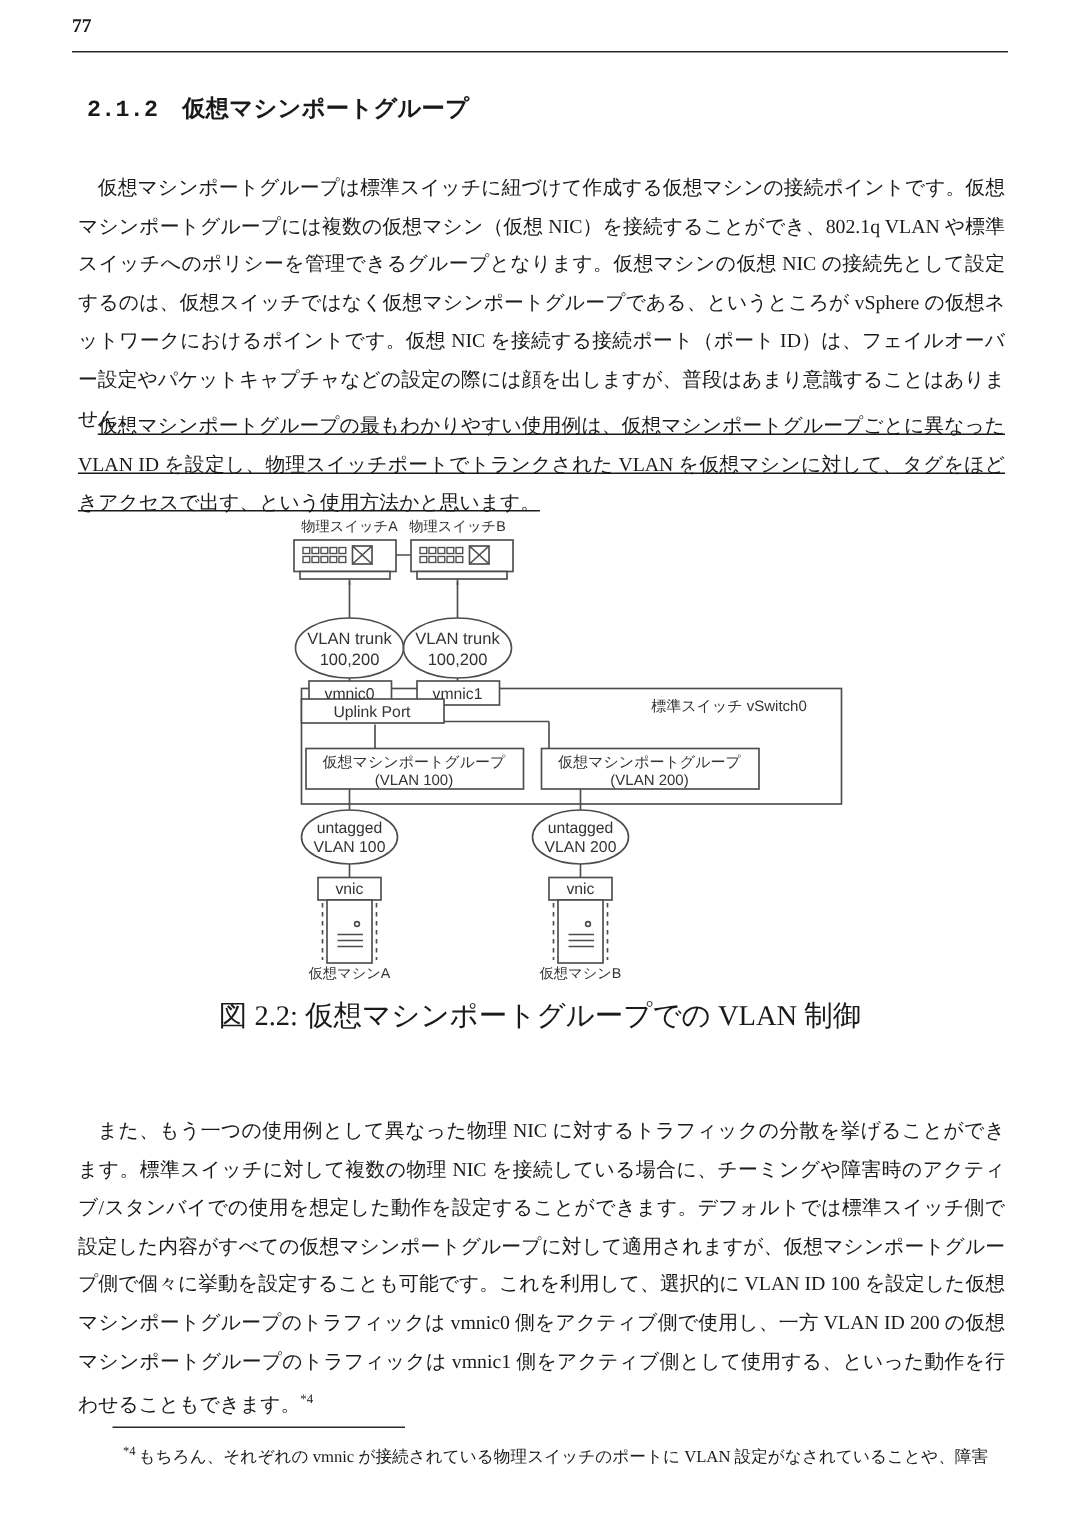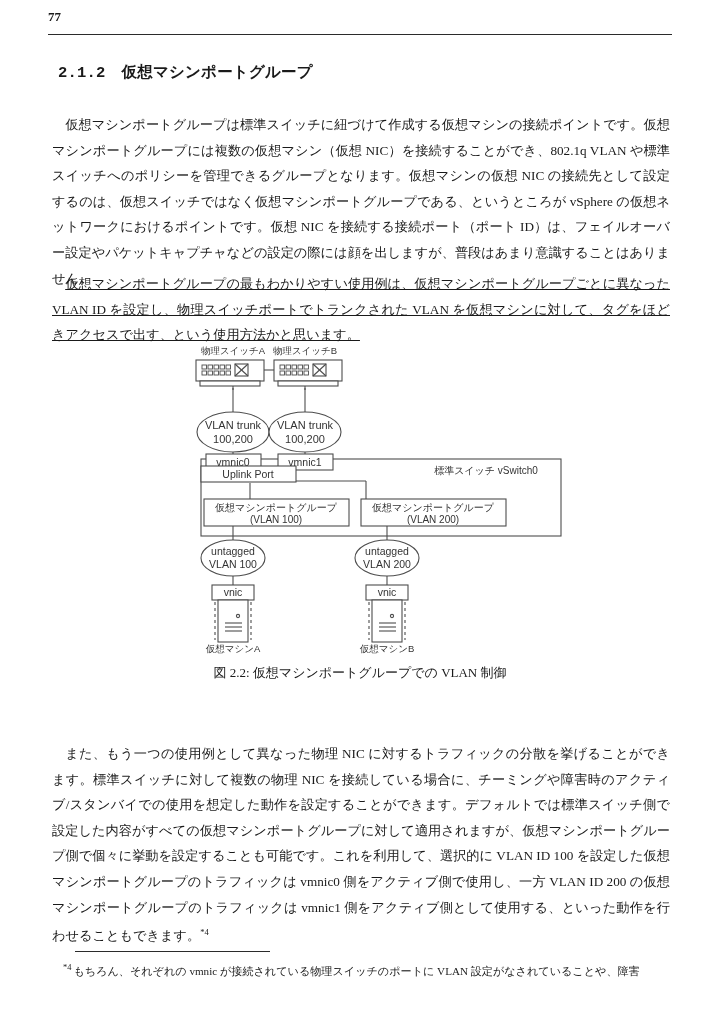--- a/index.html
+++ b/index.html
@@ -80,34 +80,34 @@
     position: absolute;
     left: 0; top: 0;
     width: 720px; height: 325px;
   }
   .fig-caption {
     position: absolute;
     left: 0;
     top: 664px;
     width: 720px;
     text-align: center;
-    font-size: 13px;
+    font-size: 19px;
   }
 
   
   .footnote-rule {
     position: absolute;
     left: 75px;
     top: 951px;
     width: 195px;
     border-top: 1.1px solid #2b2b2b;
   }
   .footnote {
     position: absolute;
-    left: 63px;
+    left: 82px;
     top: 958px;
     width: 585px;
     font-size: 11.1px;
     line-height: 19.5px;
     text-align: justify;
   }
   .footnote .fn-mark {
     font-size: 8.4px;
     vertical-align: super;
     margin-right: 2px;

